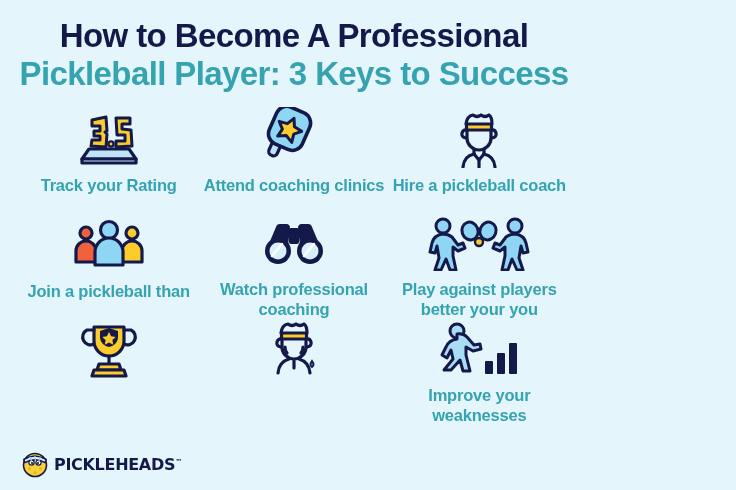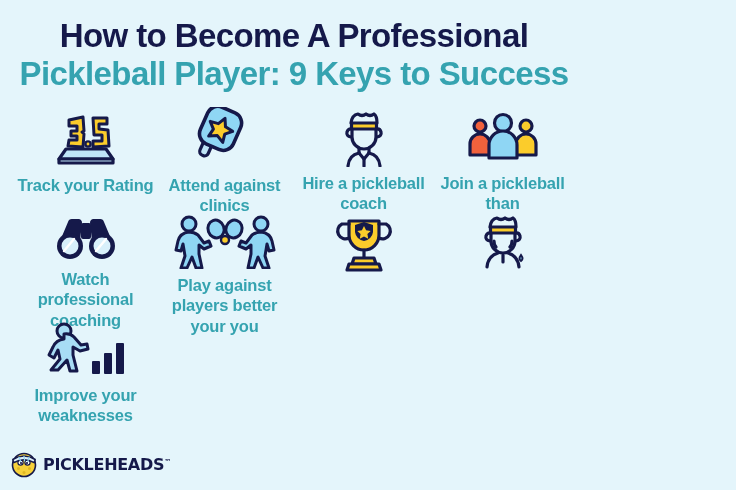--- a/index.html
+++ b/index.html
@@ -41,21 +41,21 @@
   .title-line-2 {
     color: #35a3b0;
     font-size: 33px;
     margin-top: 2px;
   }
 
   
   .grid {
     margin-top: 16px;
     display: grid;
-    grid-template-columns: repeat(4, 1fr);
+    grid-template-columns: repeat(3, 1fr);
     grid-template-rows: repeat(3, 106px);
     column-gap: 0px;
     row-gap: 0px;
     padding: 0 16px;
     box-sizing: border-box;
   }
   .cell {
     display: flex;
     flex-direction: column;
     align-items: center;
@@ -74,21 +74,21 @@
     font-weight: 700;
     text-align: center;
     line-height: 1.22;
     max-width: 210px;
     letter-spacing: -0.2px;
   }
 
   
   .logo {
     position: absolute;
-    left: 10px;
+    left: 21px;
     bottom: 12px;
     display: flex;
     align-items: center;
     gap: 5px;
   }
   .logo-mark {
     display: block;
   }
   .logo-text {
     color: #15194a;
@@ -103,21 +103,21 @@
     color: #15194a;
   }
 </style>
 </head>
 <body>
 
 <div id="infographic">
 
   <div class="title-block">
     <span class="title-line title-line-1">How to Become A Professional</span>
-    <span class="title-line title-line-2">Pickleball Player: 9 Keys to Success</span>
+    <span class="title-line title-line-2">Pickleball Player: 3 Keys to Success</span>
   </div>
 
   <div class="grid">
 
     <div class="cell">
       <div class="icon-wrap">
         <svg width="70" height="58" viewBox="0 0 70 58" aria-hidden="true">
           <g fill="none" stroke="#15194a" stroke-width="3.2" stroke-linejoin="round" stroke-linecap="round">
             <path d="M15 40 L55 40 L62 50 L8 50 Z" fill="#bfe4f7"></path>
             <path d="M8 50 L62 50 L62 54 L8 54 Z" fill="#bfe4f7"></path>
@@ -135,21 +135,21 @@
     <div class="cell">
       <div class="icon-wrap">
         <svg width="64" height="62" viewBox="0 0 64 62" aria-hidden="true">
           <g transform="rotate(24 32 31)">
             <rect x="14" y="38" width="9" height="18" rx="4" fill="#bfe4f7" stroke="#15194a" stroke-width="3.2"></rect>
             <rect x="6" y="4" width="36" height="40" rx="11" fill="#8fd6f4" stroke="#15194a" stroke-width="3.6"></rect>
             <path d="M24 13 l3.9 7.6 8.4 1.2 -6.1 5.8 1.5 8.3 -7.7-4 -7.7 4 1.5-8.3 -6.1-5.8 8.4-1.2 Z" fill="#fbcc2b" stroke="#15194a" stroke-width="3" stroke-linejoin="round"></path>
           </g>
         </svg>
       </div>
-      <div class="cell-label">Attend against clinics</div>
+      <div class="cell-label">Attend coaching clinics</div>
     </div>
 
     <div class="cell">
       <div class="icon-wrap">
         <svg width="62" height="60" viewBox="0 0 62 60" aria-hidden="true">
           <g fill="none" stroke="#15194a" stroke-width="3.2" stroke-linecap="round" stroke-linejoin="round">
             <path d="M18 16 q1-8 7-9 q4 3 8 0 q4 3 8 0 q3 2 3 9"></path>
             <path d="M19 22 q-4-1-5 3 q-1 4 4 5"></path>
             <path d="M43 22 q4-1 5 3 q1 4 -4 5"></path>
             <path d="M19 20 v10 a12 12 0 0 0 24 0 v-10"></path>

